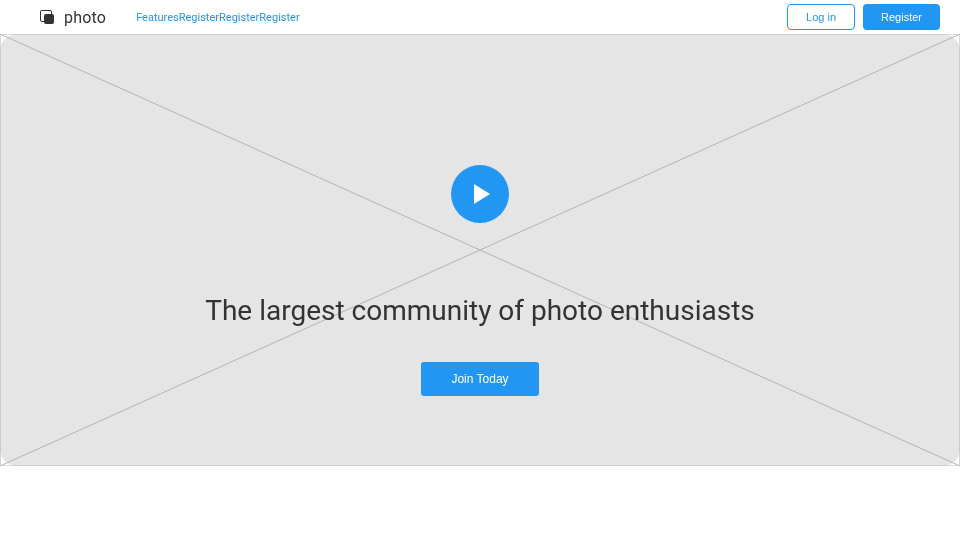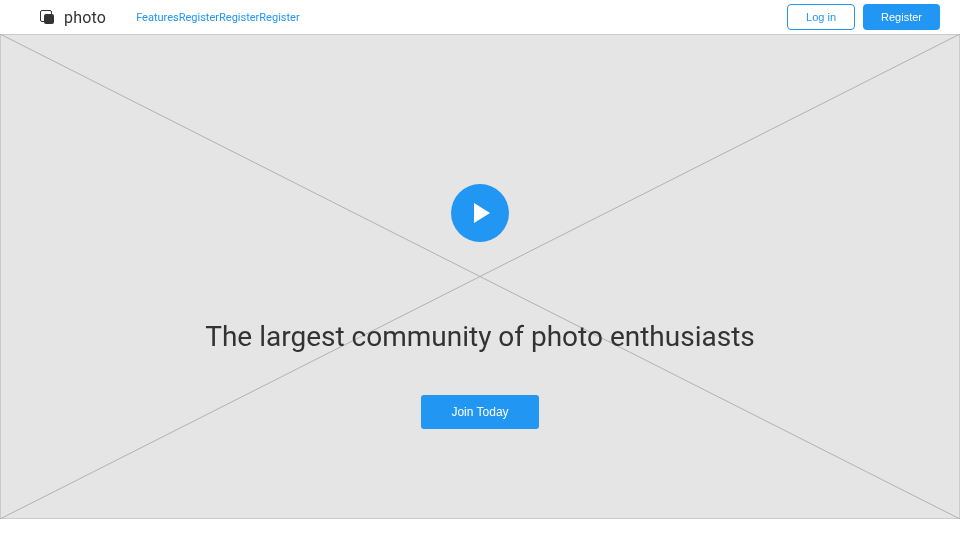--- a/index.html
+++ b/index.html
@@ -77,27 +77,28 @@
       color: #2196F3;
       border: 1px solid #2196F3;
     }
     .btn-primary {
       background: #2196F3;
       color: #fff;
       text-align: center;
     }
     .hero {
       position: relative;
-      height: 485px;
+      height: 432px;
       background: #e5e5e5;
       display: flex;
       flex-direction: column;
       align-items: center;
       justify-content: center;
-      gap: 12px;
+      gap: 5px;
+      border-radius: 17px;
     }
     .hero svg.cross {
       position: absolute;
       top: 0; left: 0;
       width: 100%; height: 100%;
       pointer-events: none;
     }
     .play {
       width: 58px;
       height: 58px;

